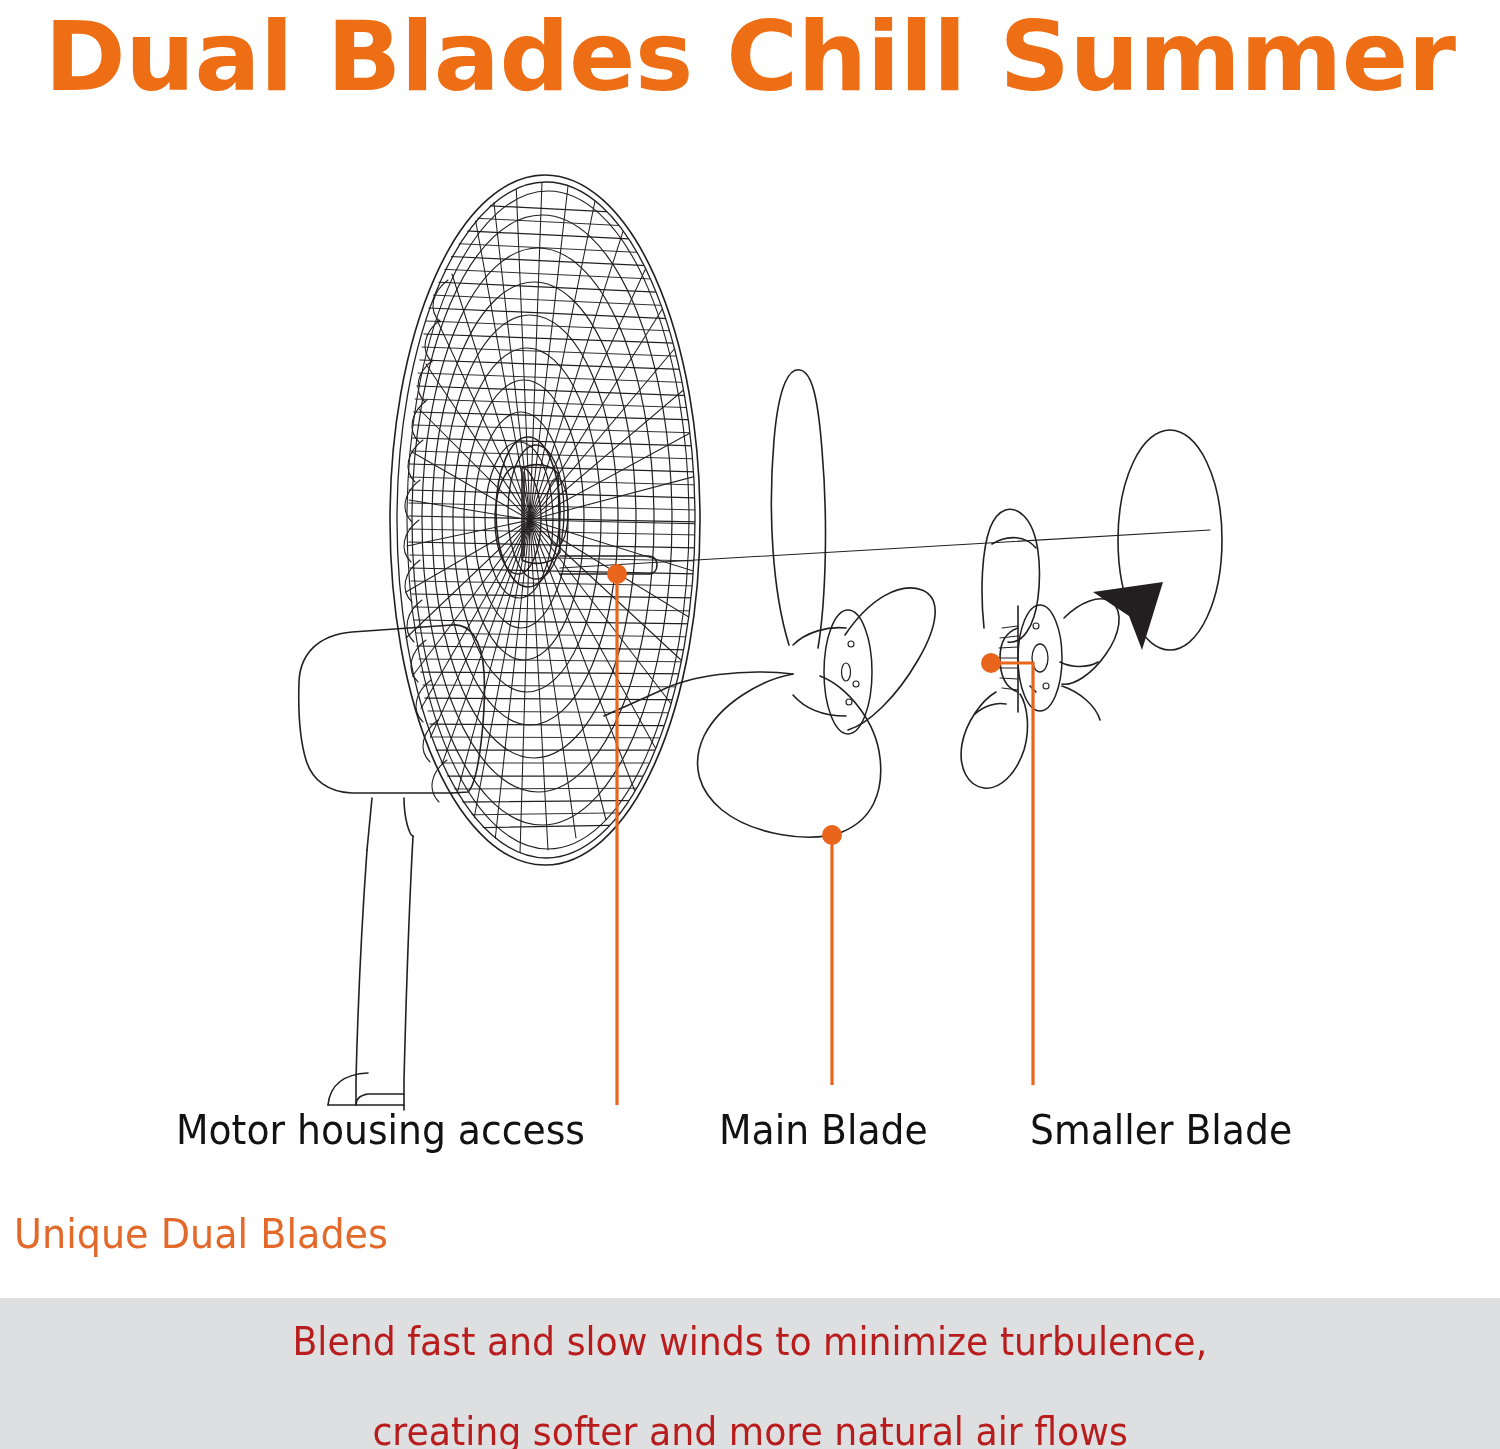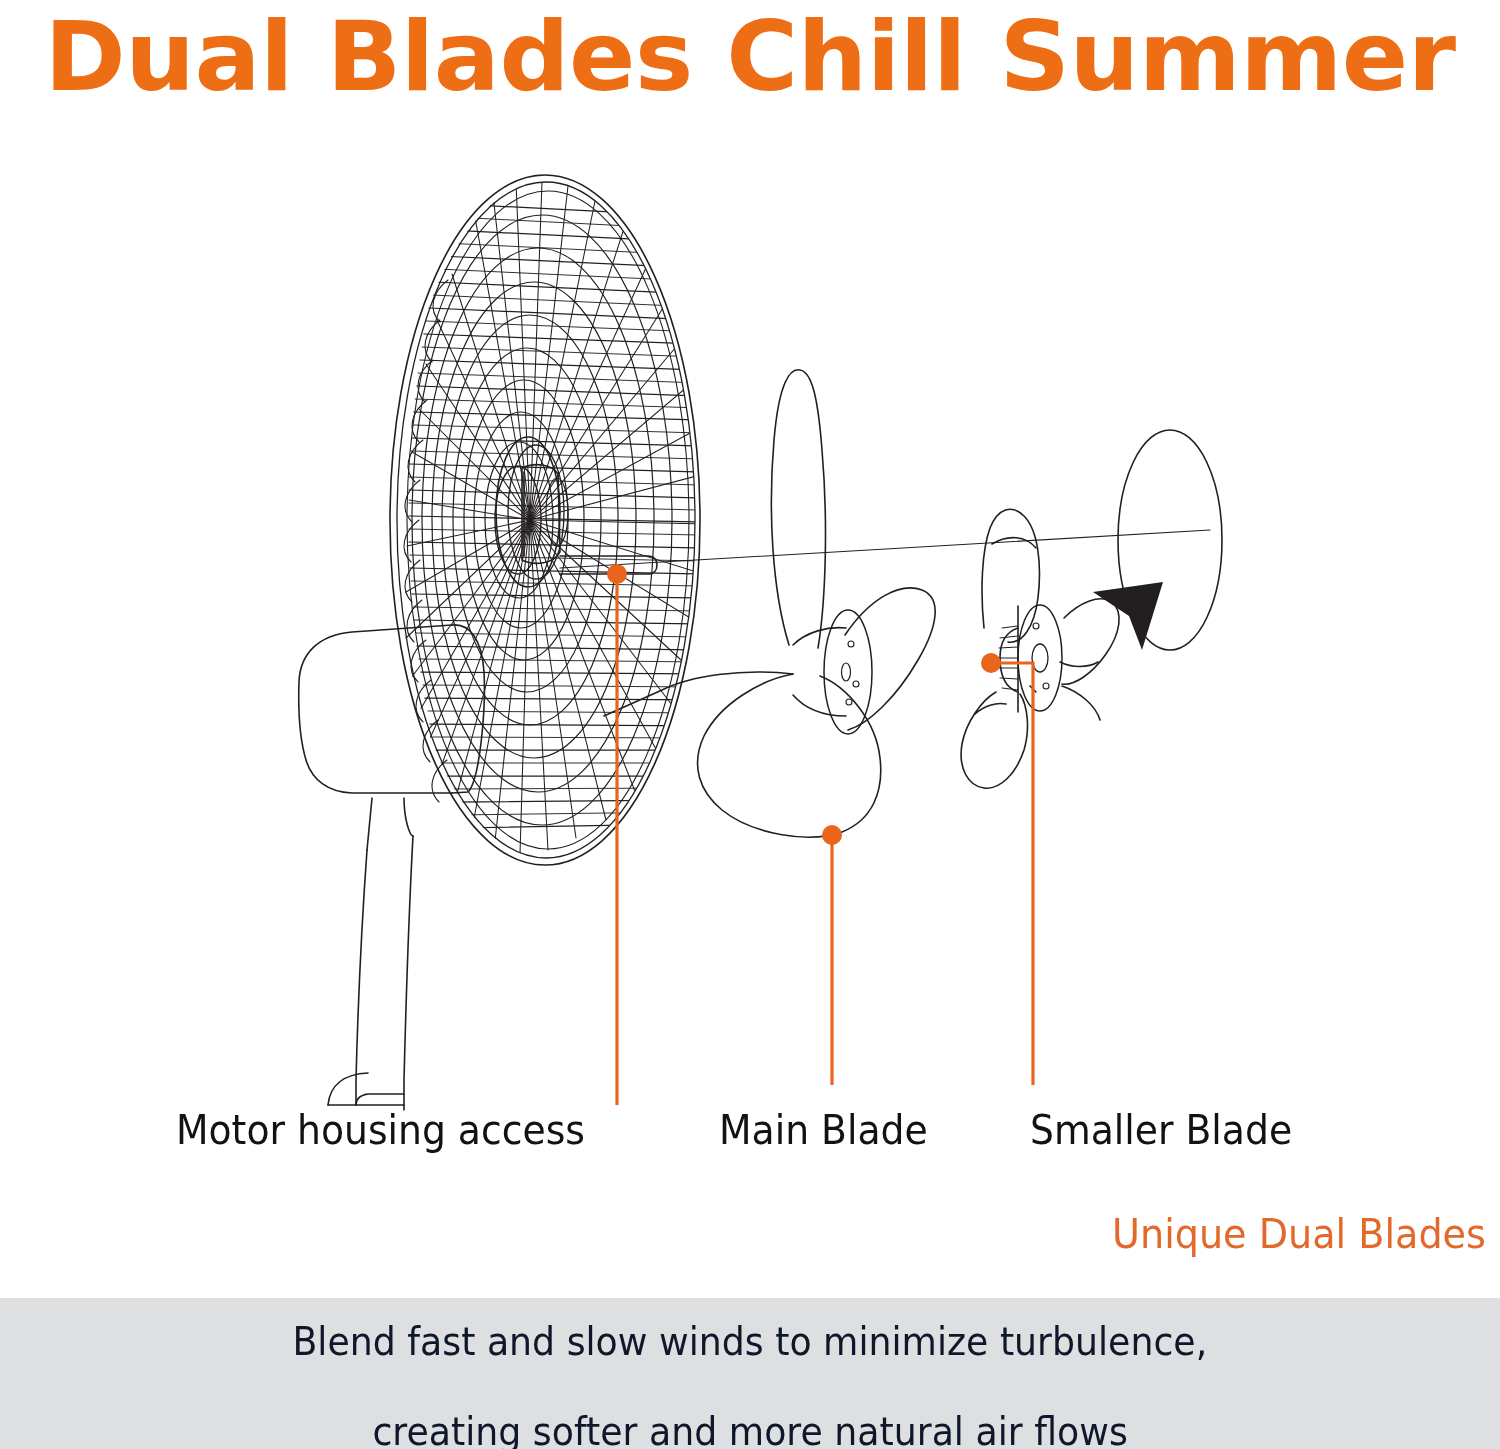--- a/index.html
+++ b/index.html
@@ -74,21 +74,21 @@
   .callout-label.l0 { left: 176px; top: 0; transform-origin: left top; }
   .callout-label.l1 { left: 719px; top: 0; transform-origin: left top; }
   .callout-label.l2 { left: 1030px; top: 0; transform-origin: left top; }
 
   
   .subtitle {
     position: absolute;
     left: 0;
     top: 1208px;
     width: 1500px;
-    text-align: right;
+    text-align: left;
     color: #E2692A;
     font-family: "DejaVu Sans", sans-serif;
     font-size: 41px;
     line-height: 52px;
     white-space: nowrap;
   }
   .subtitle span { display: inline-block; transform: scaleX(0.93); }
 
   
   .desc-panel {
@@ -97,21 +97,21 @@
     top: 1298px;
     width: 1500px;
     height: 151px;
     background: #DEDFE1;
   }
   .desc-line {
     position: absolute;
     left: 0;
     width: 1500px;
     text-align: center;
-    color: #0f172a;
+    color: #b91c1c;
     font-family: "DejaVu Sans", sans-serif;
     font-size: 39px;
     line-height: 50px;
     white-space: nowrap;
   }
   .desc-line span { display: inline-block; transform: scaleX(0.93); }
   .desc-line.d0 { top: 19px; }
   .desc-line.d1 { top: 85px; margin-top: 24px; }
 </style>
 </head>

